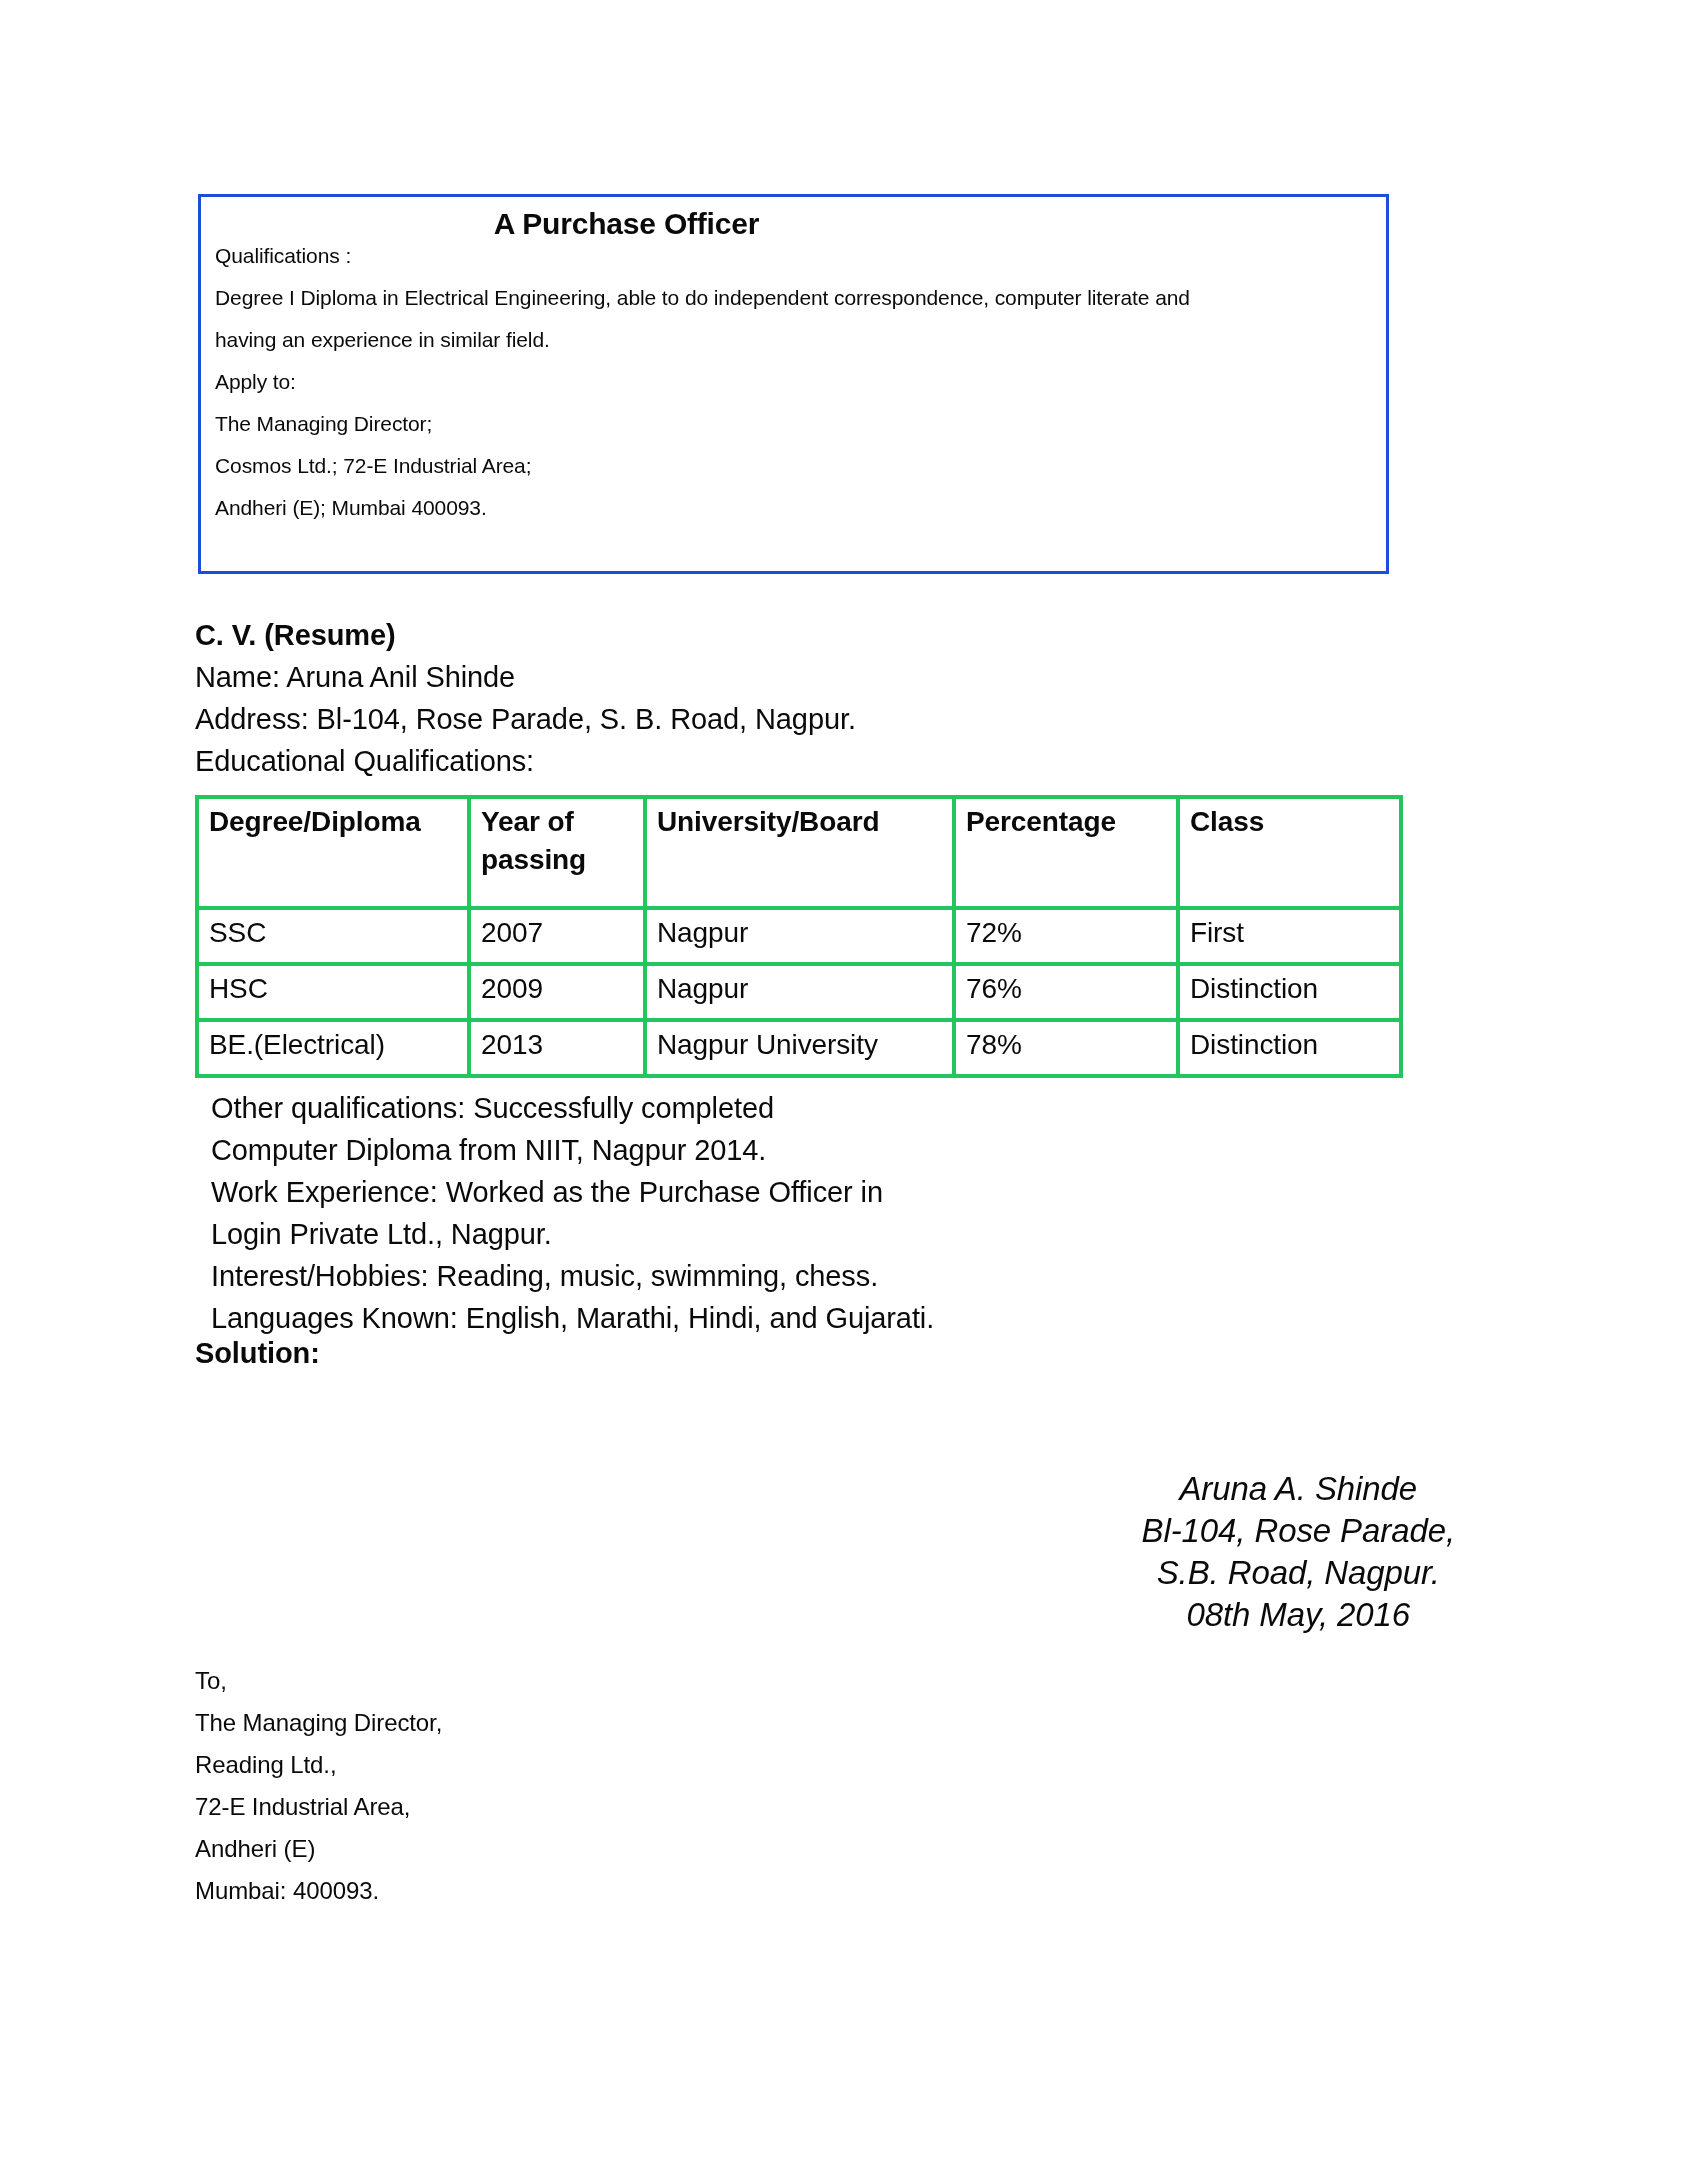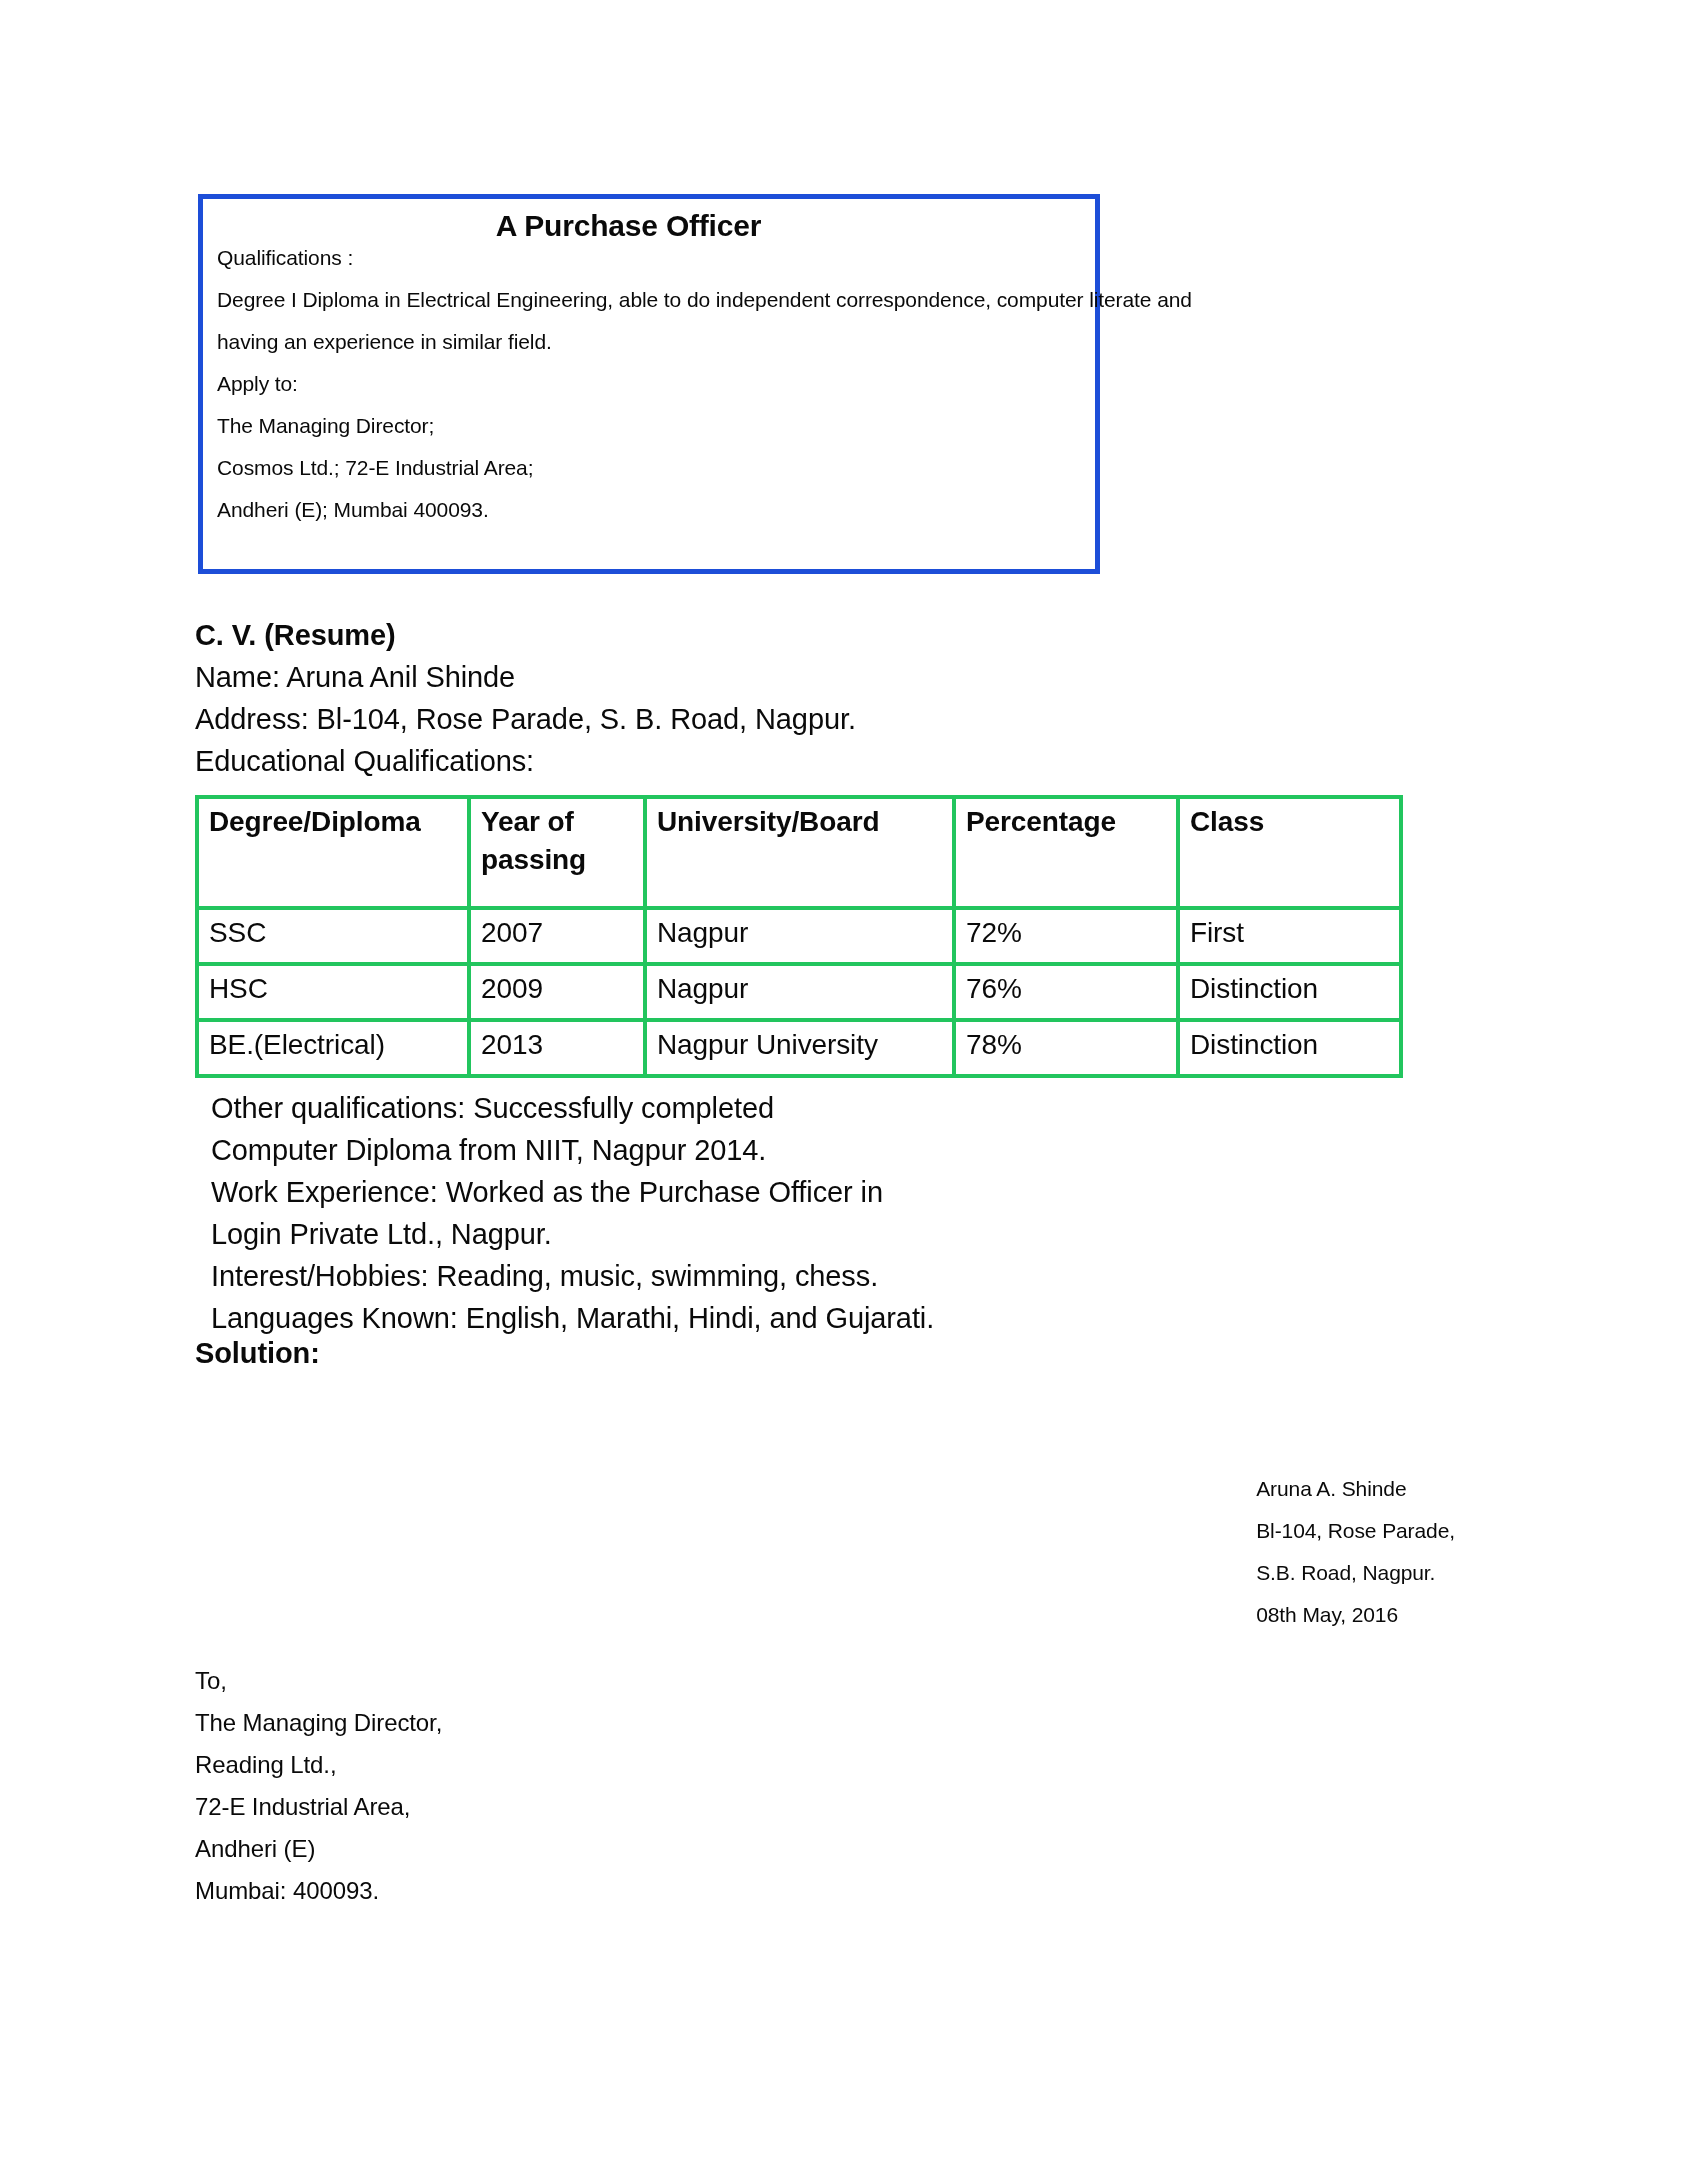--- a/index.html
+++ b/index.html
@@ -23,23 +23,23 @@
     height: 2178px;
     background: #ffffff;
     overflow: hidden;
   }
 
   
   .ad-box {
     position: absolute;
     left: 198px;
     top: 194px;
-    width: 902px;
+    width: 1191px;
     height: 380px;
-    border: 5px solid #1d4ed8;
+    border: 3px solid #1d4ed8;
     box-sizing: border-box;
     background: #ffffff;
   }
   .ad-title {
     position: absolute;
     left: 0;
     top: 10px;
     width: 851px;
     text-align: center;
     font-size: 30px;
@@ -129,24 +129,25 @@
     font-size: 29px;
     font-weight: bold;
     letter-spacing: -0.1px;
   }
 
   
   .sender-block {
     position: absolute;
     right: 228px;
     top: 1468px;
-    text-align: left;
-    font-size: 21px;
-    line-height: 42px;
-    letter-spacing: -0.1px;
+    text-align: center;
+    font-size: 33px;
+    line-height: 42px;
+    letter-spacing: -0.1px;
+    font-style: italic;
   }
   .sender-block p { margin: 0; }
 
   
   .recipient-block {
     position: absolute;
     left: 195px;
     top: 1660px;
     font-size: 24px;
     line-height: 42px;

